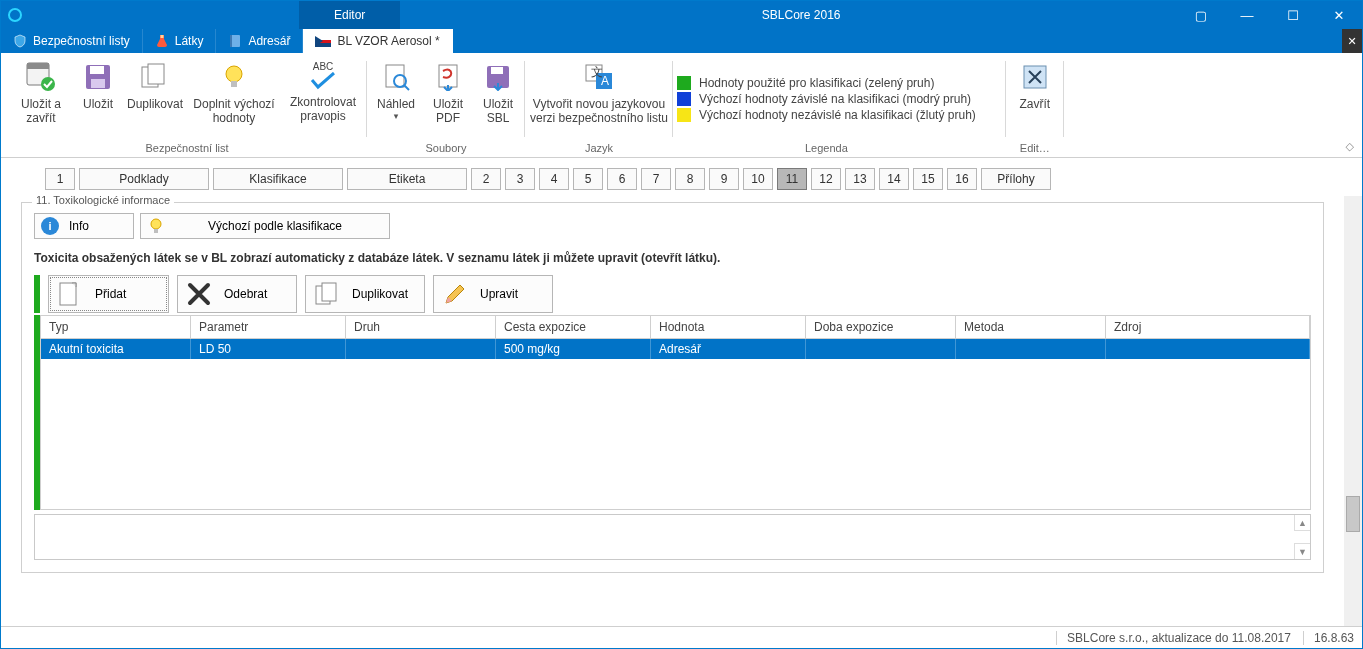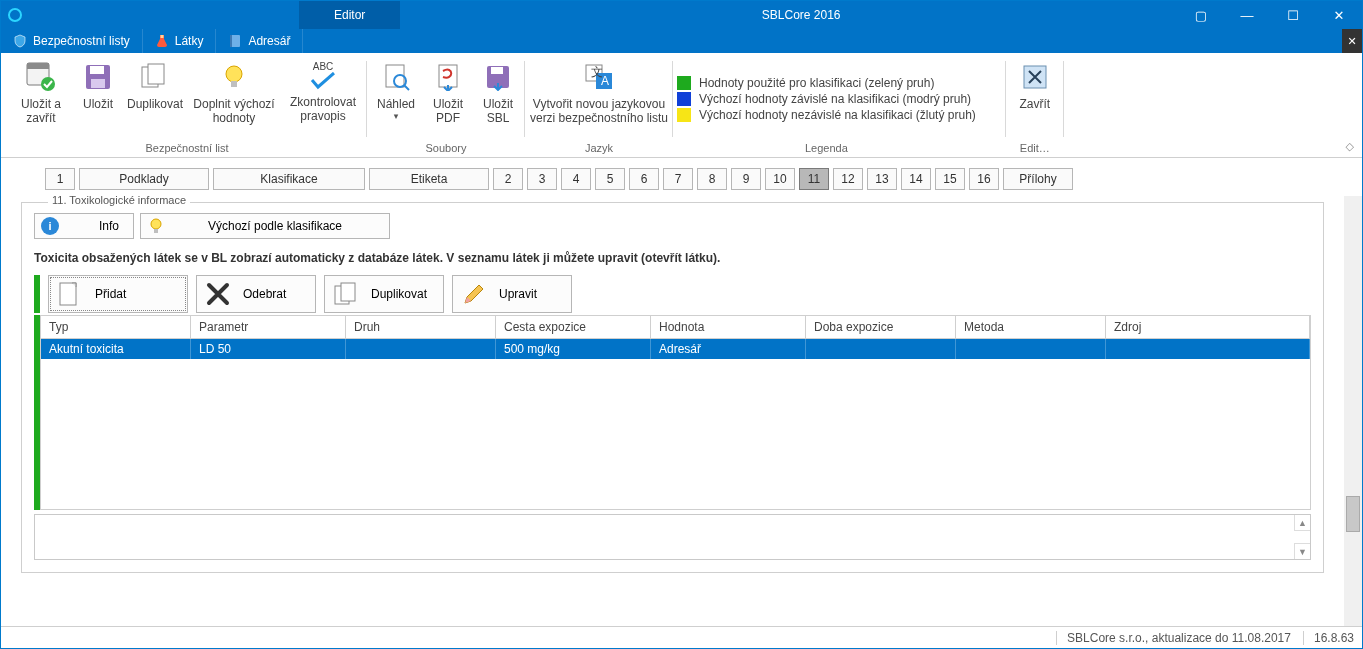--- a/index.html
+++ b/index.html
@@ -42,21 +42,21 @@
   .sec-nav{padding:10px 44px 6px 44px;display:flex;gap:4px;align-items:center;border-bottom:0;}
   .sec-btn{height:22px;border:1px solid #b6b6b6;background:#fafafa;color:#333;display:flex;align-items:center;justify-content:center;}
   .sec-btn.num{width:30px;}
   .sec-btn.wide{width:130px;}
   .sec-btn.xwide{width:150px;}
   .sec-btn.active{background:#b8b8b8;border-color:#7a7a7a;}
   
   .content-wrapper{flex:1;overflow:hidden;display:flex;}
   .content{flex:1;overflow:auto;padding:0 20px 10px 20px;}
   .fieldset{border:1px solid #cfcfcf;margin:6px 24px 10px 24px;padding:10px 12px 12px 12px;position:relative;}
-  .fieldset-legend{position:absolute;top:-9px;left:26px;background:#fff;padding:0 4px;color:#555;font-size:11px;}
+  .fieldset-legend{position:absolute;top:-9px;left:10px;background:#fff;padding:0 4px;color:#555;font-size:11px;}
   .inforow{display:flex;gap:6px;margin-bottom:12px;}
   .infobtn{height:26px;border:1px solid #b6b6b6;background:#fcfcfc;display:flex;align-items:center;gap:10px;padding:0 14px 0 6px;}
   .infobtn .circ{width:18px;height:18px;border-radius:50%;display:flex;align-items:center;justify-content:center;color:#fff;font-weight:bold;font-size:11px;}
   .hint{color:#333;font-weight:bold;margin-bottom:10px;}
   .green-strip{width:6px;align-self:stretch;background:#1eaa1e;}
   .tool-row{display:flex;gap:8px;align-items:stretch;}
   .tbtn{height:38px;border:1px solid #b6b6b6;background:#fcfcfc;display:flex;align-items:center;gap:12px;padding:0 18px 0 8px;}
   .tbtn.sel{outline:1px dotted #888;outline-offset:-3px;}
   .tbtn .ico{width:26px;height:26px;display:flex;align-items:center;justify-content:center;}
   
@@ -121,20 +121,24 @@
     </div>
     <div class="doctab">
       <span class="doctab-icon">
         <svg width="14" height="14" viewBox="0 0 14 14">
             <rect x="2" y="1" width="10" height="12" fill="#6fb0e8" rx="1"></rect>
             <rect x="2" y="1" width="2" height="12" fill="#3d7ab5"></rect>
           </svg>
       </span>
       <span>Adresář</span>
     </div>
+    <div class="doctab active">
+      <span class="flag"></span>
+      <span>BL VZOR Aerosol *</span>
+    </div>
     <div class="doctabs-filler"></div>
     <div class="doctabs-close">✕</div>
   </div>
 
   <div class="ribbon">
 
     <div class="ribbon-group">
       <div class="ribbon-items">
         <div class="ribbon-btn">
           <div class="ribbon-icon">
@@ -274,21 +278,21 @@
       </div>
       <div class="ribbon-group-label">Edit…</div>
     </div>
 
     <div class="ribbon-collapse">◇</div>
   </div>
 
   <div class="sec-nav" id="sec-nav">
       <div class="sec-btn num">1</div>
       <div class="sec-btn wide" style="width: 130px;">Podklady</div>
-      <div class="sec-btn xwide" style="width: 152px;">Klasifikace</div>
+      <div class="sec-btn xwide" style="width: 130px;">Klasifikace</div>
       <div class="sec-btn wide" style="width: 120px;">Etiketa</div>
       <div class="sec-btn num">2</div>
       <div class="sec-btn num">3</div>
       <div class="sec-btn num">4</div>
       <div class="sec-btn num">5</div>
       <div class="sec-btn num">6</div>
       <div class="sec-btn num">7</div>
       <div class="sec-btn num">8</div>
       <div class="sec-btn num">9</div>
       <div class="sec-btn num">10</div>
@@ -302,39 +306,39 @@
     </div>
 
   <div class="content-wrapper">
     <div class="content">
       <div class="fieldset" style="margin-left:0;margin-right:0">
         <div class="fieldset-legend">11. Toxikologické informace</div>
 
         <div class="inforow">
           <div class="infobtn" style="width:100px">
             <div class="circ" style="background:#2a88d8">i</div>
-            <span style="flex:1;text-align:right">Info</span>
+            <span style="flex:1;text-align:left">Info</span>
           </div>
           <div class="infobtn" style="width:250px">
             <div>
               <svg width="18" height="18" viewBox="0 0 18 18">
                   <circle cx="9" cy="7" r="5" fill="#ffe25a" stroke="#d9a400"></circle>
                   <rect x="7" y="12" width="4" height="4" fill="#bfbfbf"></rect>
                 </svg>
             </div>
             <span style="flex:1;text-align:center">Výchozí podle klasifikace</span>
           </div>
         </div>
 
         <div class="hint">Toxicita obsažených látek se v BL zobrazí automaticky z databáze látek. V seznamu látek ji můžete upravit (otevřít látku).</div>
 
         <div class="tool-row" style="margin-bottom:2px">
           <div class="green-strip"></div>
           <div style="display:flex;gap:8px">
-            <div class="tbtn sel" style="width:140px">
+            <div class="tbtn sel" style="width:121px">
               <div class="ico">
                   <svg width="24" height="26" viewBox="0 0 24 26">
                     <rect x="2" y="2" width="16" height="22" fill="#fff" stroke="#888"></rect>
                     <path d="M14 2 h4 v4" fill="#e6e6e6" stroke="#888"></path>
                   </svg>
                 </div>
               <span>Přidat</span>
             </div>
             <div class="tbtn" style="width:120px">
               <div class="ico">

